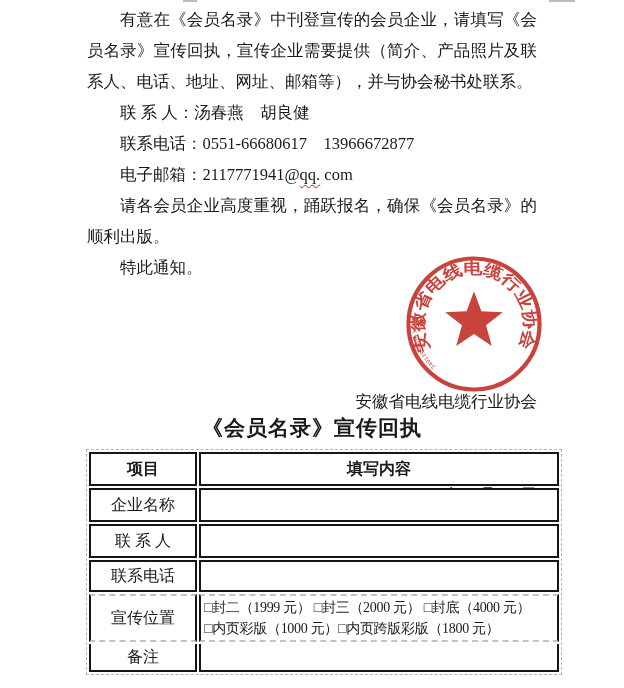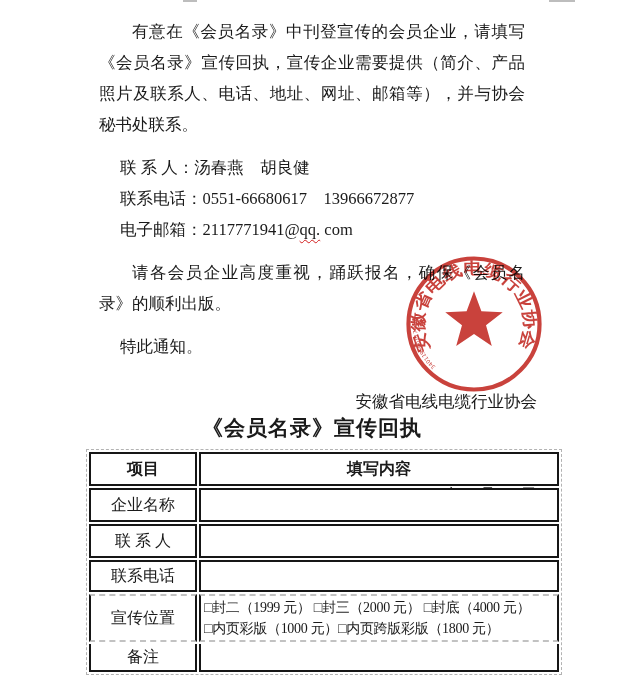--- a/index.html
+++ b/index.html
@@ -15,21 +15,21 @@
   .tick{position:absolute;top:0;height:2px;background:#bdbdbd;}
   .tick.left{left:183px;width:14px;}
   .tick.right{left:549px;width:26px;}
 
   
   .doc{
     position:absolute;left:87px;top:4px;width:450px;
     font-size:16.5px;line-height:31px;
     text-align:justify;
   }
-  .para{margin:12px;text-indent:2em;white-space:pre-wrap;}
+  .para{margin:0;text-indent:2em;white-space:pre-wrap;}
   .line{margin:0;padding-left:2em;white-space:pre-wrap;text-align:left;}
   .wavy{
     text-decoration:underline;
     text-decoration-style:wavy;
     text-decoration-color:#d21f1f;
     text-decoration-thickness:1px;
     text-underline-offset:4px;
   }
   .attach-label{font-weight:bold;}
   .sign{

